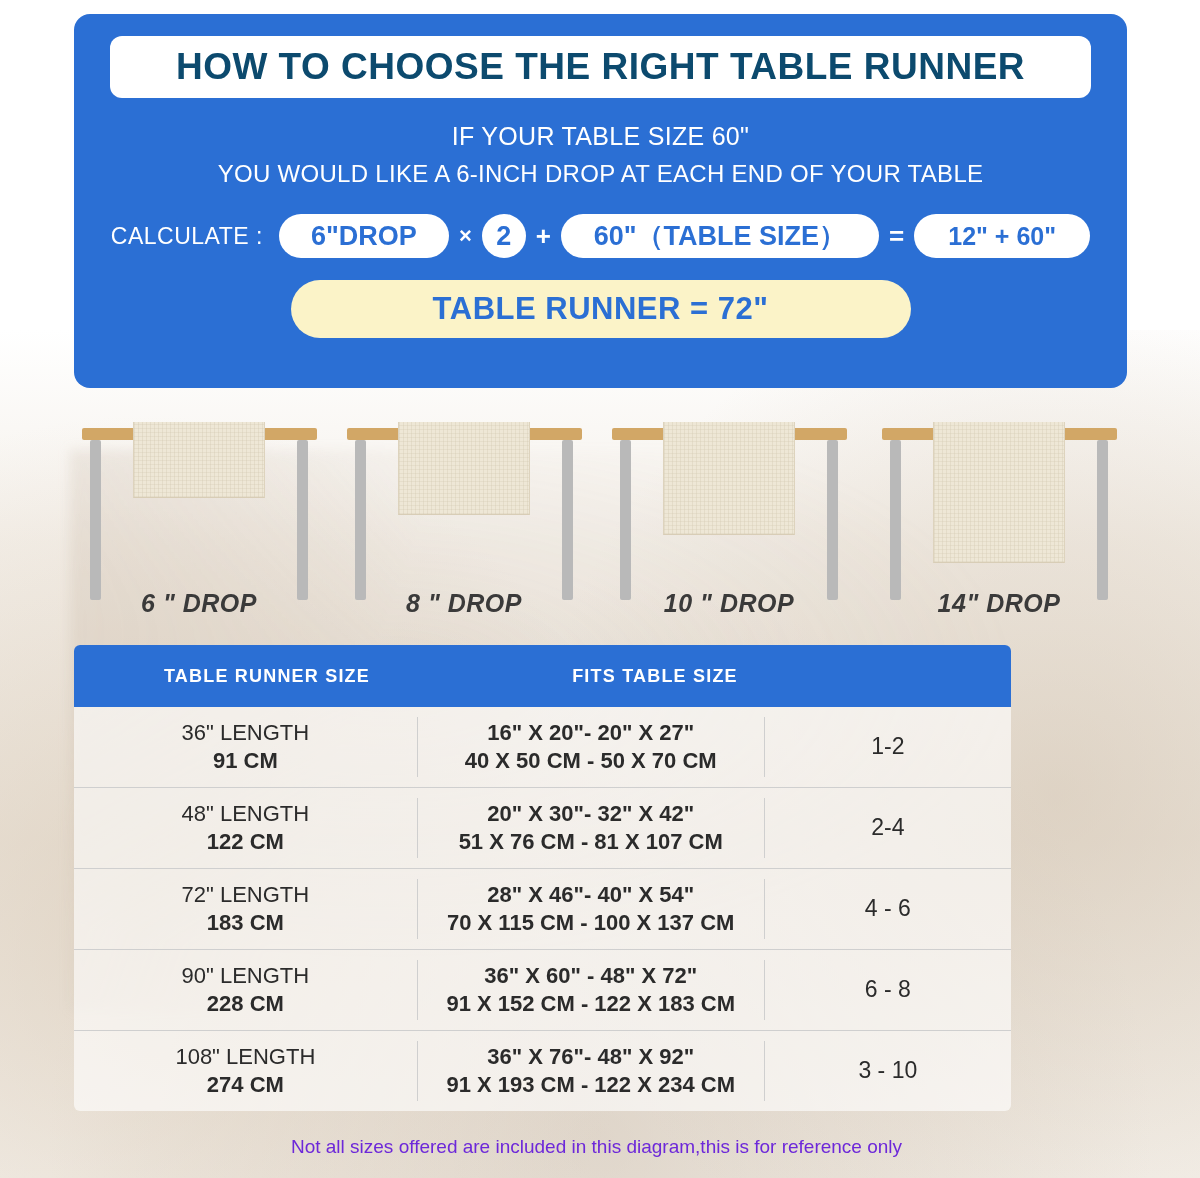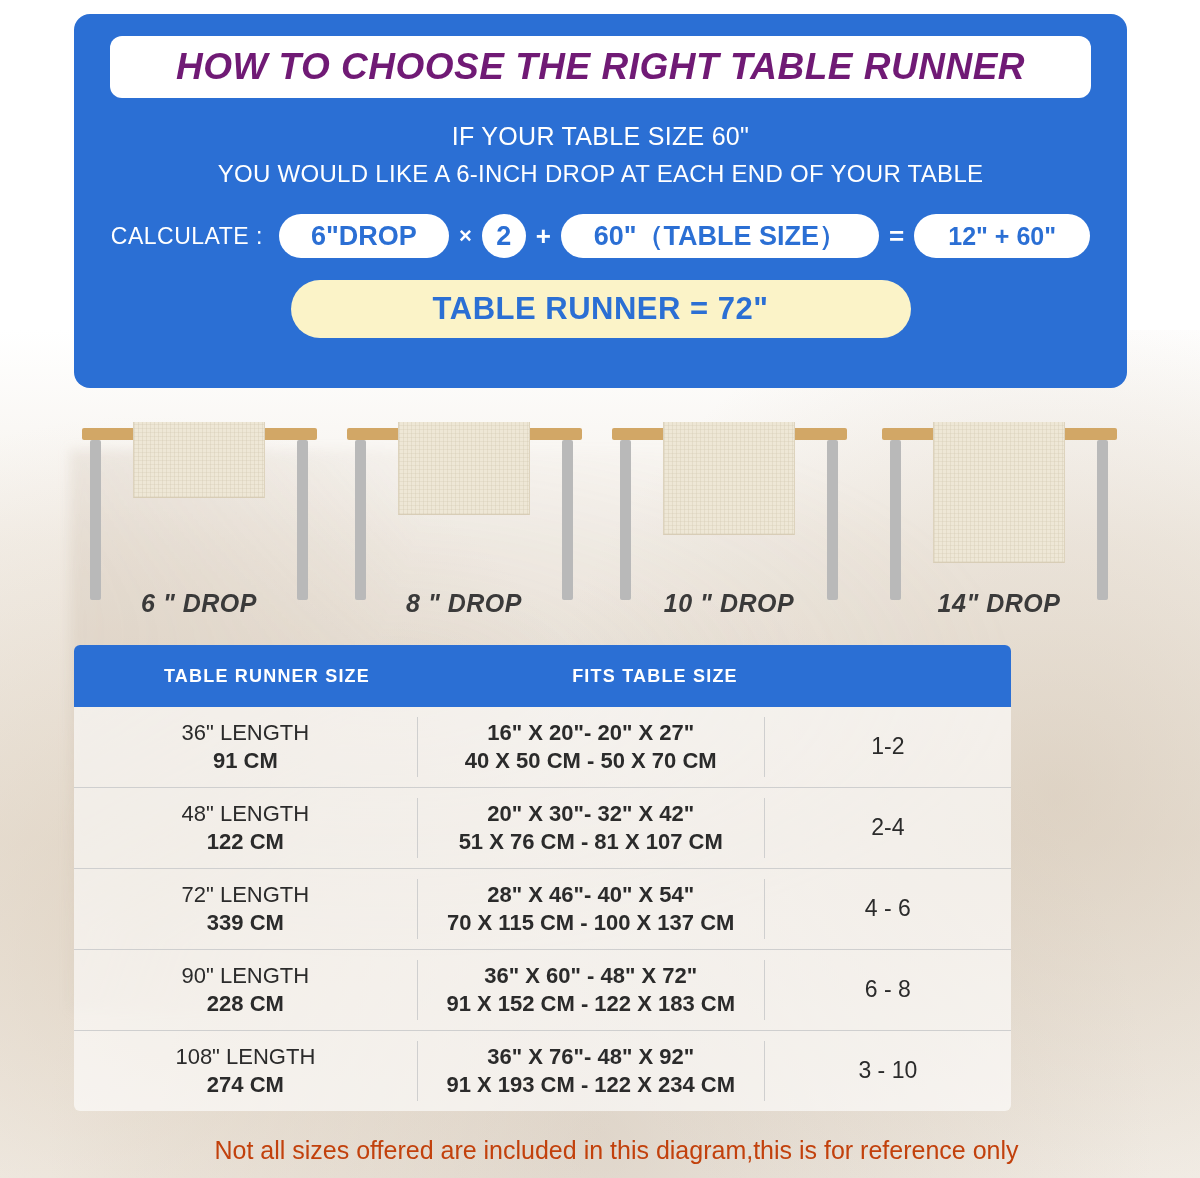--- a/index.html
+++ b/index.html
@@ -54,22 +54,21 @@
     border-radius: 12px;
     height: 62px;
     display: flex;
     align-items: center;
     justify-content: center;
     margin: 4px 14px 0 14px;
   }
   .title-pill .t {
     font-size: 37px;
     font-weight: bold;
-    font-style: italic;
-    color: #701a75;
+    color: #0c4a6e;
     letter-spacing: 0.5px;
     white-space: nowrap;
   }
   .sub-lines {
     margin-top: 24px;
     text-align: center;
     color: #ffffff;
   }
   .sub-lines .l1 { font-size: 25px; letter-spacing: 0.3px; }
   .sub-lines .l2 { font-size: 24px; letter-spacing: 0.3px; margin-top: 9px; }
@@ -214,25 +213,25 @@
   .td.c2 .ln1 { font-weight: bold; }
   .td.c3 { font-size: 23px; }
   .divider-v {
     width: 1px;
     align-self: stretch;
     background: #cfcfcf;
     margin: 10px 0;
   }
   .footnote {
     position: absolute;
-    left: 90px; top: 1136px;
+    left: 70px; top: 1136px;
     width: 1053px;
     text-align: center;
-    font-size: 25px;
-    color: #c2410c;
+    font-size: 19px;
+    color: #6d28d9;
   }
 </style>
 </head>
 <body>
 
 <div class="bg-photo"></div>
 
 <div class="page">
 
   <div class="calc-card">
@@ -326,21 +325,21 @@
         <div class="ln1">20" X 30"- 32" X 42"</div>
         <div class="ln2">51 X 76 CM - 81 X 107 CM</div>
       </div>
       <div class="divider-v"></div>
       <div class="td c3">2-4</div>
     </div>
 
     <div class="trow">
       <div class="td c1">
         <div class="ln1">72" LENGTH</div>
-        <div class="ln2">339 CM</div>
+        <div class="ln2">183 CM</div>
       </div>
       <div class="divider-v"></div>
       <div class="td c2">
         <div class="ln1">28" X 46"- 40" X 54"</div>
         <div class="ln2">70 X 115 CM - 100 X 137 CM</div>
       </div>
       <div class="divider-v"></div>
       <div class="td c3">4 - 6</div>
     </div>
 

